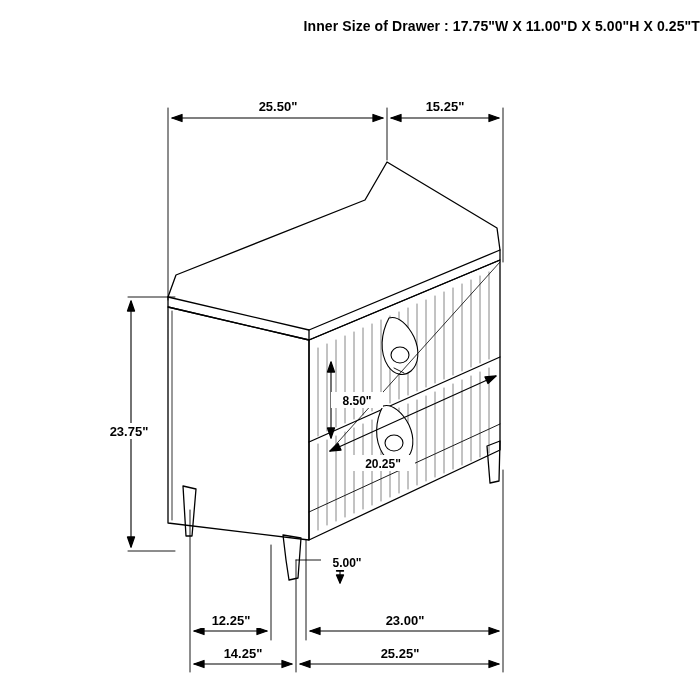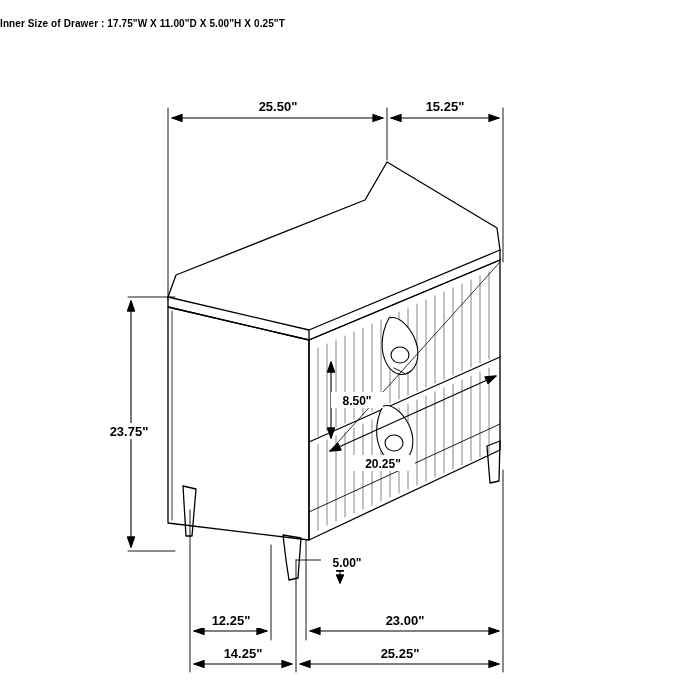--- a/index.html
+++ b/index.html
@@ -20,22 +20,22 @@
     left: 0;
     top: 0;
     width: 700px;
     height: 700px;
   }
   .title {
     position: absolute;
     left: 0;
     top: 18px;
     width: 700px;
-    text-align: left;
-    font-size: 10px;
+    text-align: right;
+    font-size: 14px;
     font-weight: bold;
     letter-spacing: 0.1px;
   }
   svg {
     position: absolute;
     left: 0;
     top: 0;
     display: block;
   }
   text {

